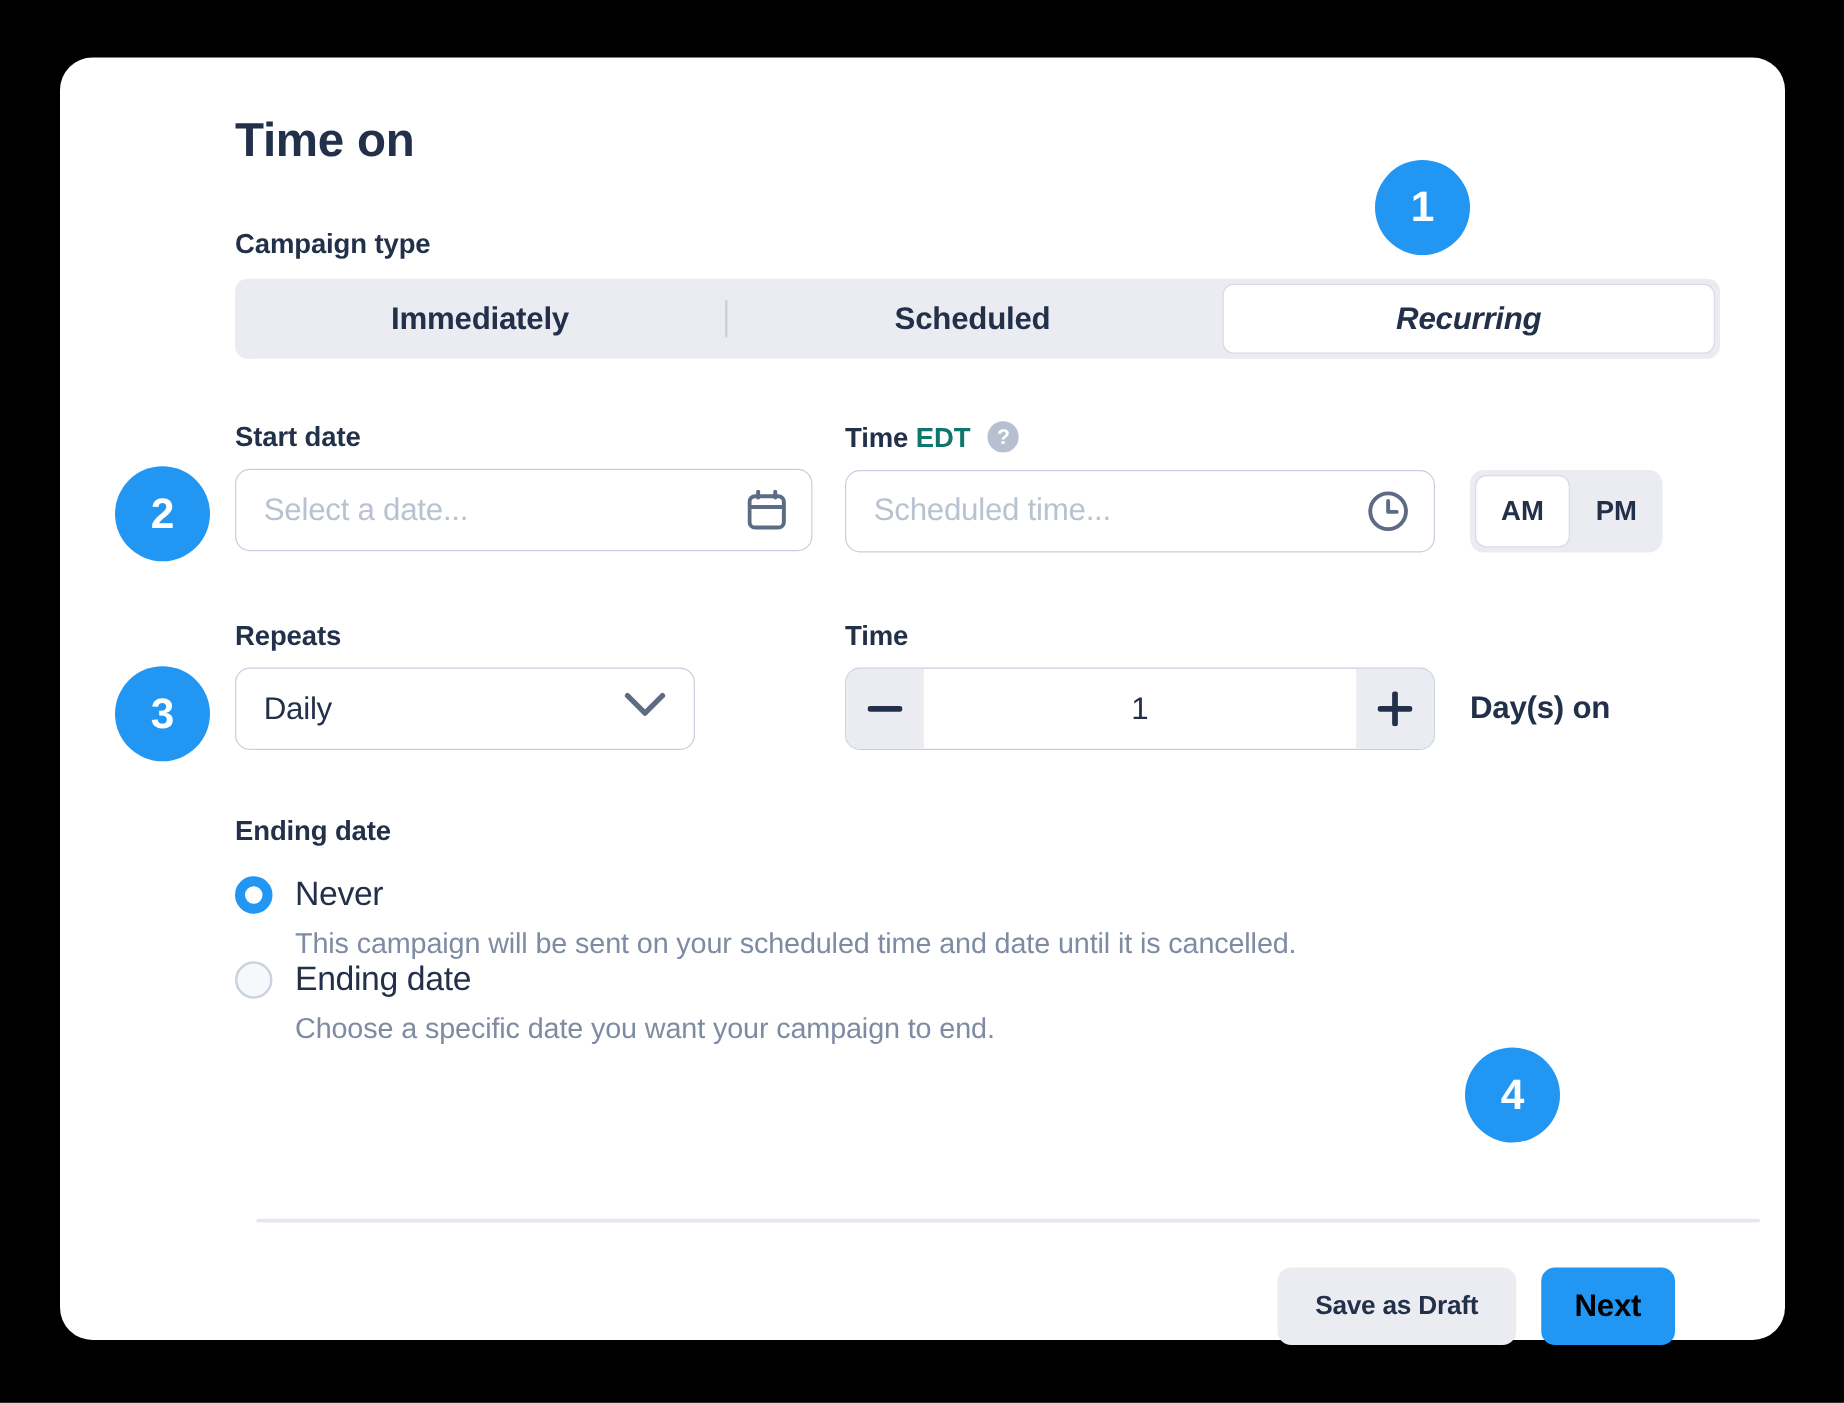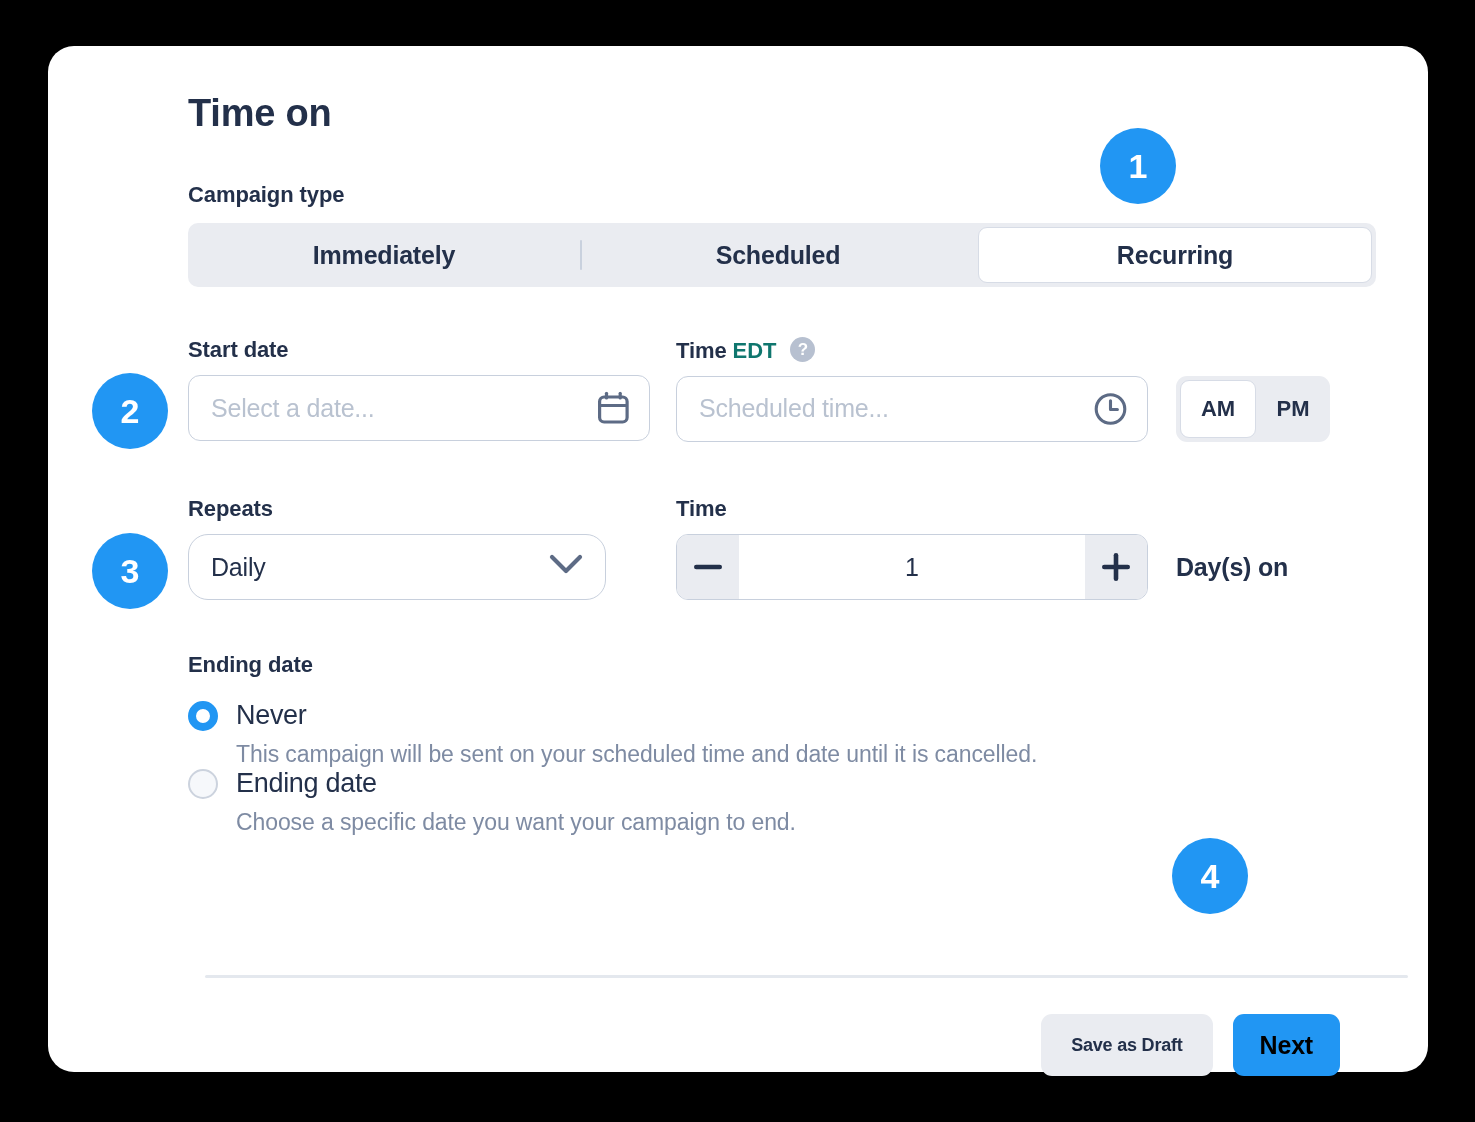--- a/index.html
+++ b/index.html
@@ -92,20 +92,21 @@
     box-sizing: border-box;
     cursor: pointer;
   }
   .seg-item.active {
     background: #ffffff;
     border: 1.5px solid #d7dce6;
     border-radius: 9px;
     height: 56px;
     margin: 4px;
     flex: 1 1 0;
+    font-style: italic;
   }
   .seg-divider {
     width: 2px;
     height: 30px;
     background: #c9d1de;
     border-radius: 1px;
     flex: 0 0 auto;
   }
 
   
@@ -150,21 +151,21 @@
     right: 20px;
     top: 50%;
     transform: translateY(-50%);
     display: flex;
     align-items: center;
     cursor: pointer;
   }
 
   .w-date { width: 462px; }
   .w-time { width: 472px; }
-  .w-sel  { width: 418px; border-radius: 20px; }
+  .w-sel  { width: 368px; }
 
   
   .ampm {
     position: absolute;
     left: 500px;
     top: 0;
     width: 154px;
     height: 66px;
     background: #eaecf1;
     border-radius: 11px;
@@ -304,21 +305,21 @@
     gap: 20px;
   }
   .btn-draft {
     background: #eaecf1;
     color: #23304a;
     border: none;
     border-radius: 11px;
     height: 62px;
     padding: 0 30px;
     font-family: "Liberation Sans", sans-serif;
-    font-size: 18px;
+    font-size: 21px;
     font-weight: bold;
     letter-spacing: -0.2px;
     cursor: pointer;
   }
   .btn-next {
     background: #2196f3;
     color: #000000;
     border: none;
     border-radius: 11px;
     height: 62px;

